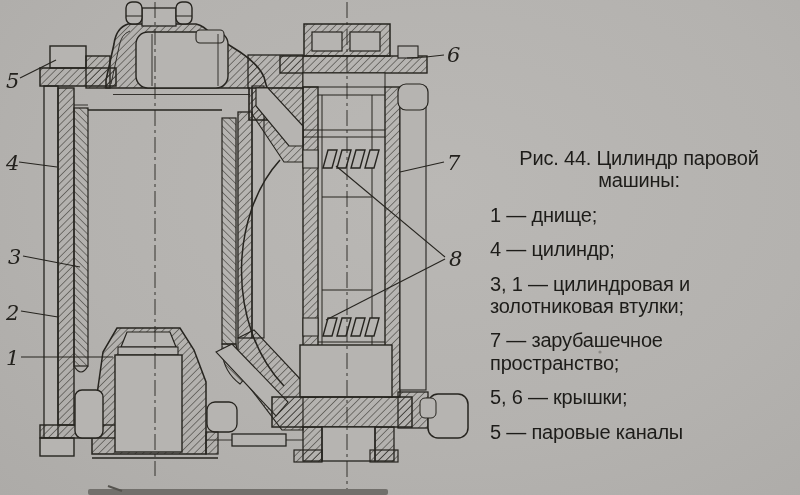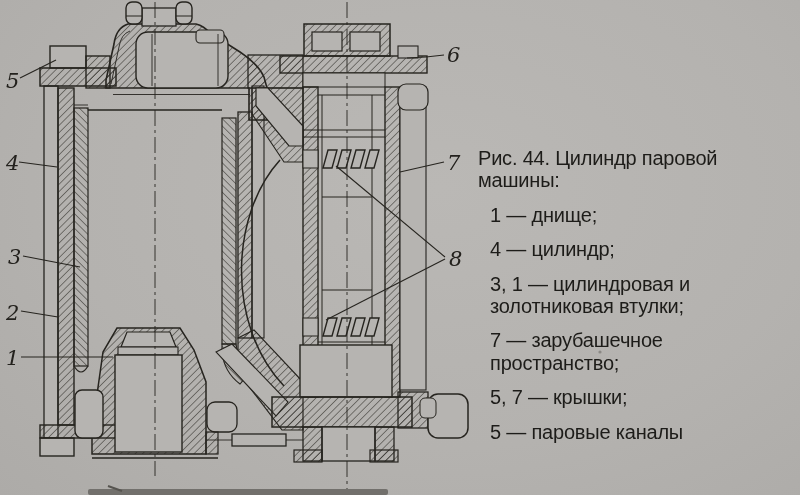--- a/index.html
+++ b/index.html
@@ -7,21 +7,21 @@
     position:relative;width:800px;height:495px;overflow:hidden;
     background:radial-gradient(ellipse at 55% 38%, #bab8b5 0%, #b4b2af 60%, #adaba8 100%);
     font-family:"Liberation Sans", sans-serif;
   }
   .drawing-svg{position:absolute;left:0;top:0;}
   .caption{
     position:absolute;left:478px;top:147px;width:322px;
     font-size:20px;line-height:22.4px;letter-spacing:-0.2px;
     color:#1d1c19;
   }
-  .caption .title{margin:0 0 0 0;}
+  .caption .title{margin:0 0 0 0;text-align:center;}
   .caption .legend-item{margin:12px;}
 </style>
 </head>
 <body>
 
 <div class="page">
 
   <svg class="drawing-svg" width="800" height="495" viewBox="0 0 800 495">
     <defs>
       <pattern id="h1" width="5.2" height="5.2" patternUnits="userSpaceOnUse" patternTransform="rotate(45)">
@@ -184,17 +184,17 @@
       <text x="449" y="266">8</text>
     </g>
   </svg>
 
   <div class="caption">
     <p class="title">Рис. 44. Цилиндр паровой машины:</p>
     <p class="legend-item">1 — днище;</p>
     <p class="legend-item">4 — цилиндр;</p>
     <p class="legend-item">3, 1 — цилиндровая и золотниковая втулки;</p>
     <p class="legend-item">7 — зарубашечное пространство;</p>
-    <p class="legend-item">5, 7 — крышки;</p>
+    <p class="legend-item">5, 6 — крышки;</p>
     <p class="legend-item">5 — паровые каналы</p>
   </div>
 
 </div>
 
 </body></html>

